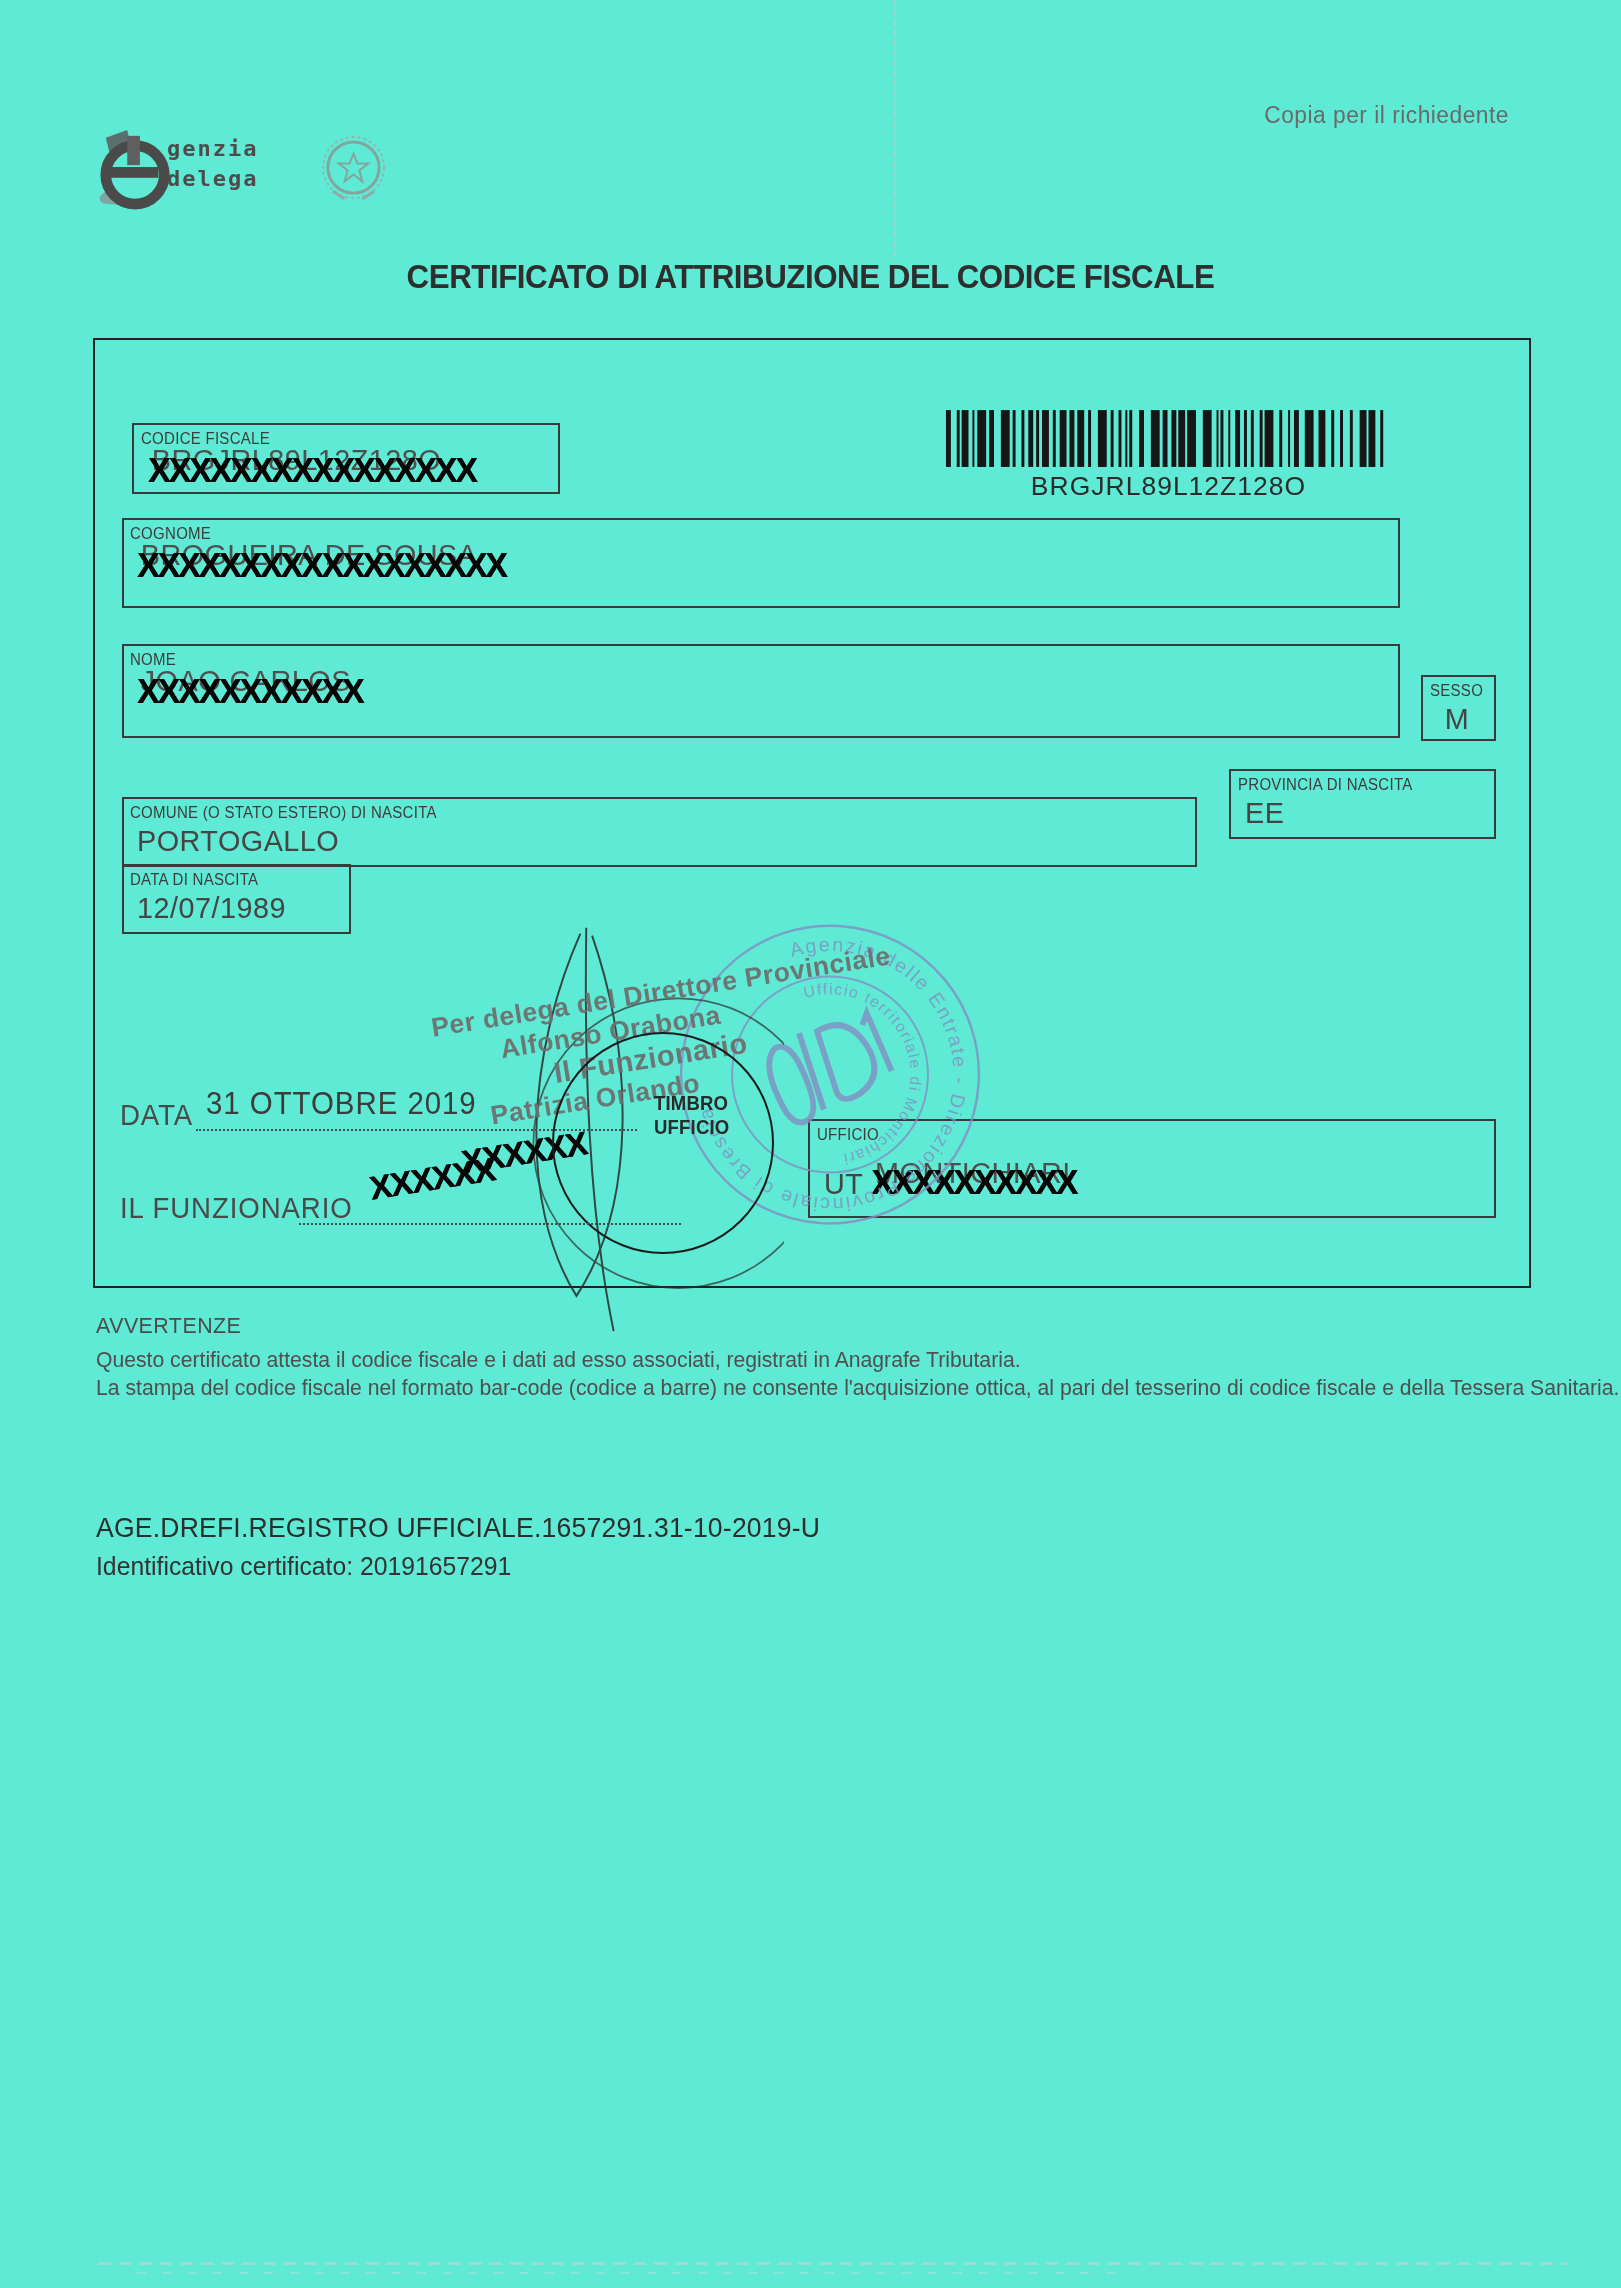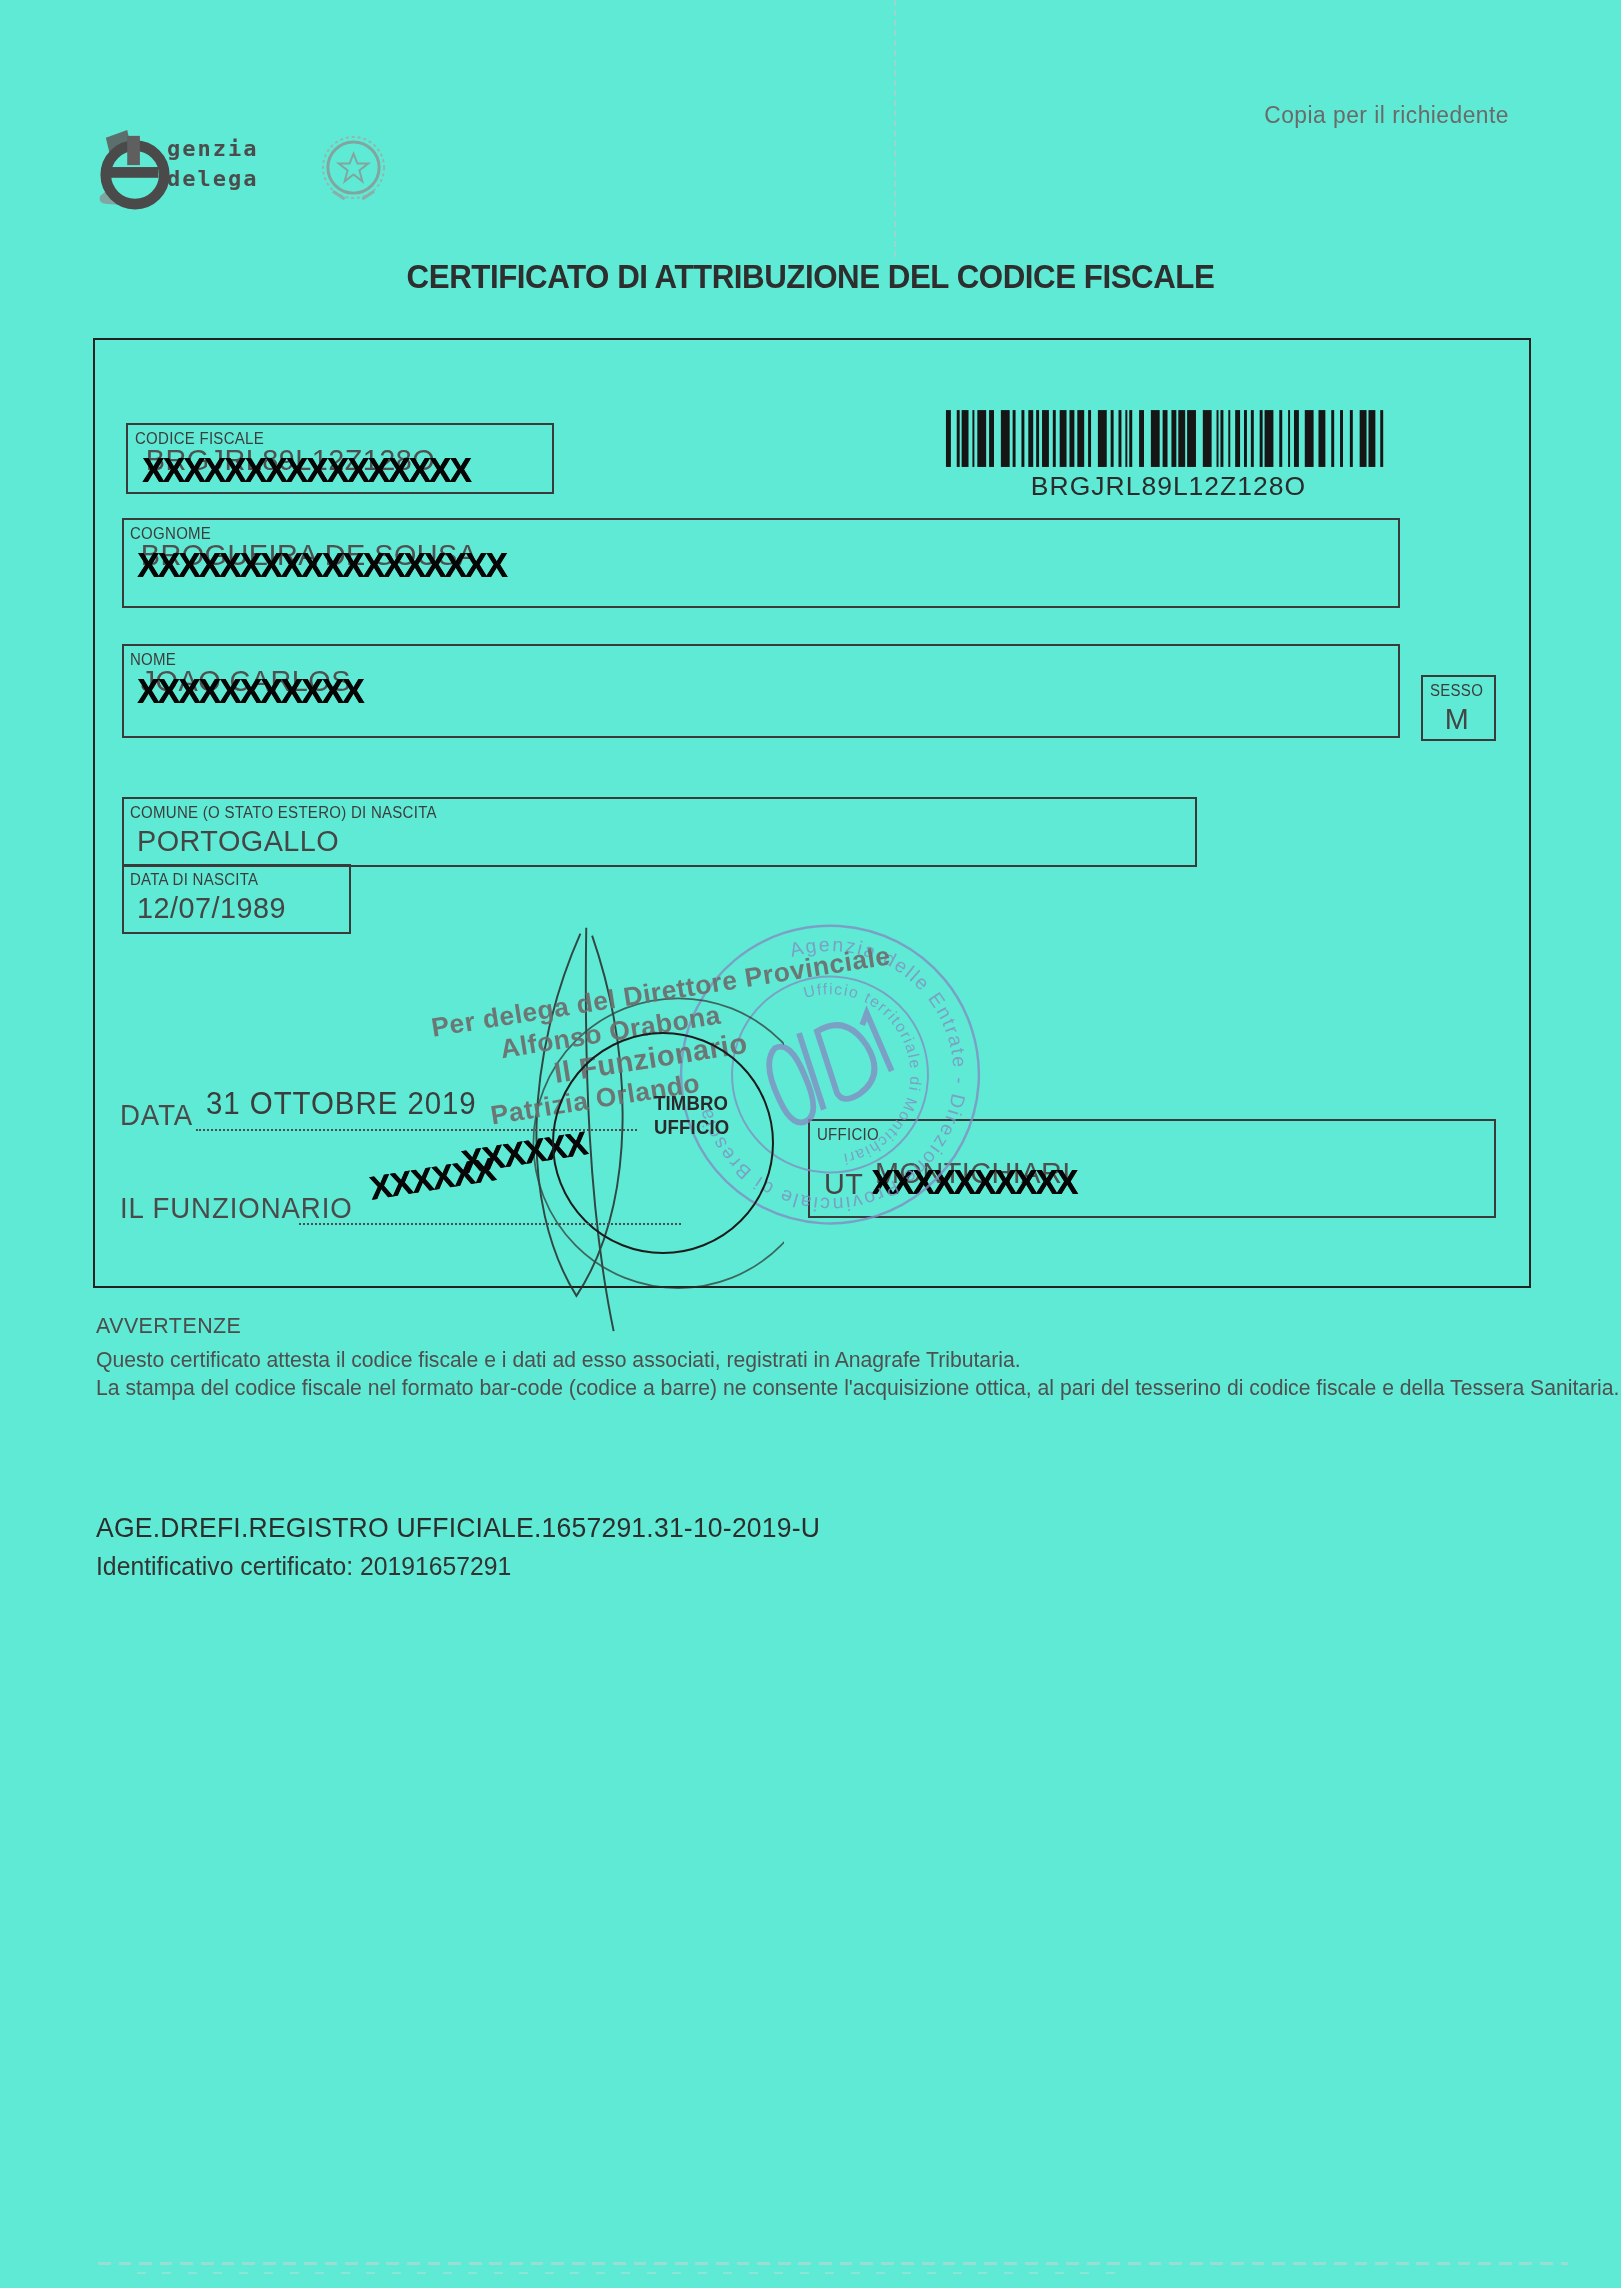--- a/index.html
+++ b/index.html
@@ -19,21 +19,21 @@
   .emblem{position:absolute; left:223px; top:17.6px; width:65px; height:69px; opacity:.75;}
 
   .doc-title{top:257px; left:0; width:1621px; text-align:center; font-size:34px; font-weight:700; color:#2e2e2e; letter-spacing:-0.5px; transform:scaleX(.92);}
 
   
   .main-box{top:338px; left:93px; width:1434px; height:946px; border:2px solid #222;}
   .fbox{position:absolute; border:2px solid #3a3a3a; background:transparent;}
   .flbl{display:block; font-size:16.7px; color:#3d3d3d; margin:3.9px 0 0 6.9px; letter-spacing:0.3px; transform:scaleX(.9); transform-origin:left; white-space:nowrap; font-weight:500;}
   .fval{display:block; font-size:30px; color:#454545; margin:1px 0 0 13.7px; letter-spacing:0.5px; transform:scaleX(.96); transform-origin:left; white-space:nowrap;}
 
-  .box-cf{left:31px; top:83px; width:424px; height:67px;}
+  .box-cf{left:37px; top:83px; width:424px; height:67px;}
   .box-cognome{left:26.5px; top:178px; width:1274px; height:86px;}
   .box-nome{left:26.5px; top:304px; width:1274px; height:90px;}
   .box-sesso{left:1326px; top:335px; width:71px; height:62px;}
   .box-comune{left:26.5px; top:429px; width:1071px; height:66px;margin-top:28px;}
   .box-provincia{left:1134px; top:429px; width:263px; height:66px;}
   .box-datanascita{left:26.5px; top:524px; width:225px; height:66px;}
   .box-ufficio{left:713px; top:779px; width:684px; height:95px;}
 
   
   .redact{position:relative; display:inline-block; white-space:nowrap;}
@@ -144,20 +144,24 @@
     <div class="fbox box-sesso">
       <span class="flbl">SESSO</span>
       <span class="fval" style="text-align:center; margin-left:0;">M</span>
     </div>
 
     <div class="fbox box-comune">
       <span class="flbl">COMUNE (O STATO ESTERO) DI NASCITA</span>
       <span class="fval">PORTOGALLO</span>
     </div>
 
+    <div class="fbox box-provincia">
+      <span class="flbl">PROVINCIA DI NASCITA</span>
+      <span class="fval">EE</span>
+    </div>
 
     <div class="fbox box-datanascita">
       <span class="flbl">DATA DI NASCITA</span>
       <span class="fval">12/07/1989</span>
     </div>
 
     <div class="fbox box-ufficio">
       <span class="flbl">UFFICIO</span>
       <span class="fval" style="margin-top:17.6px;">
         <span>UT </span><span class="redact">

